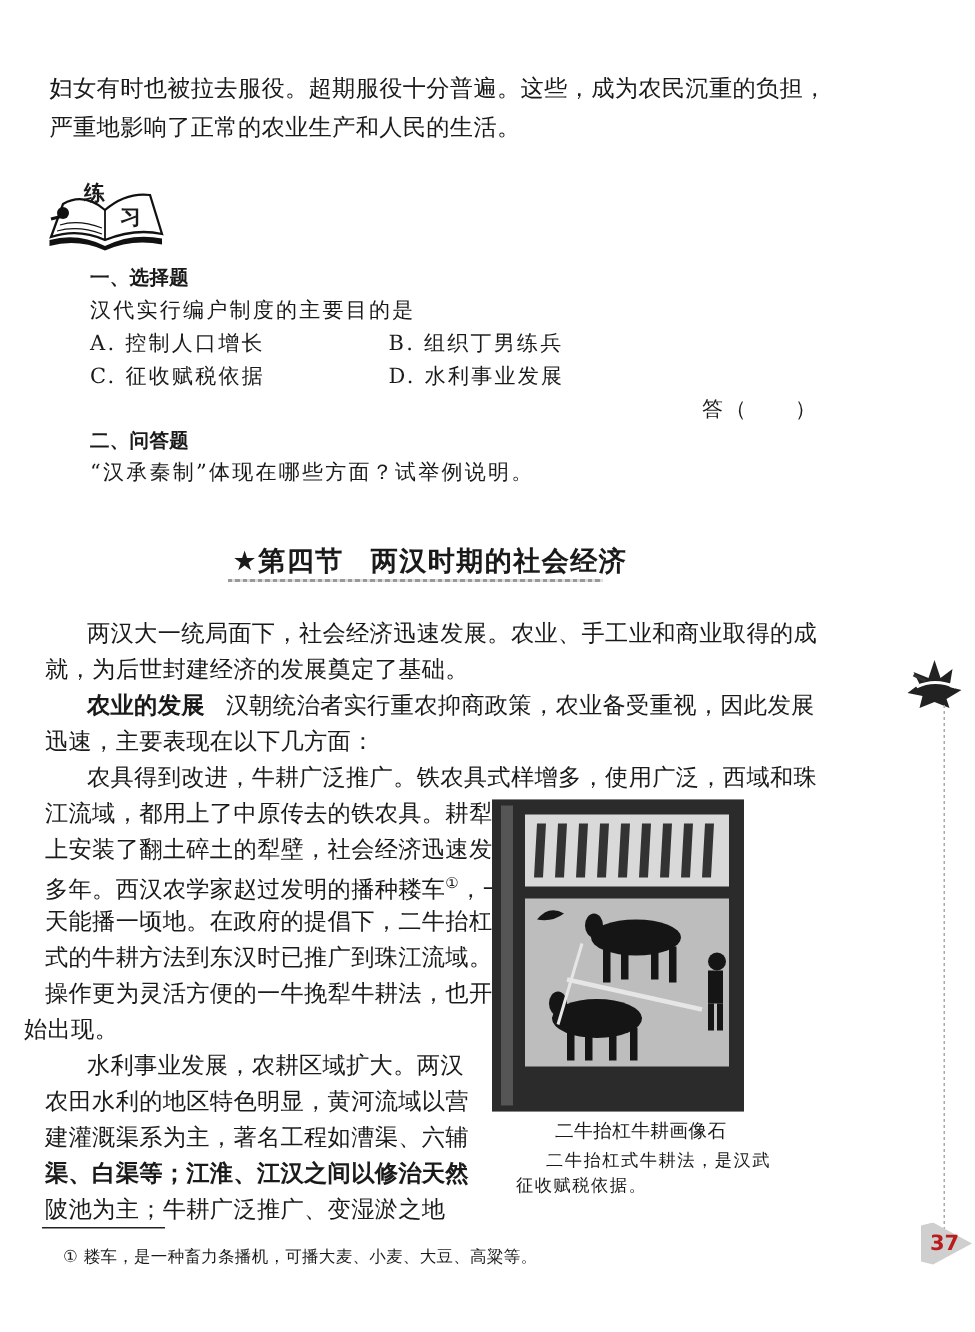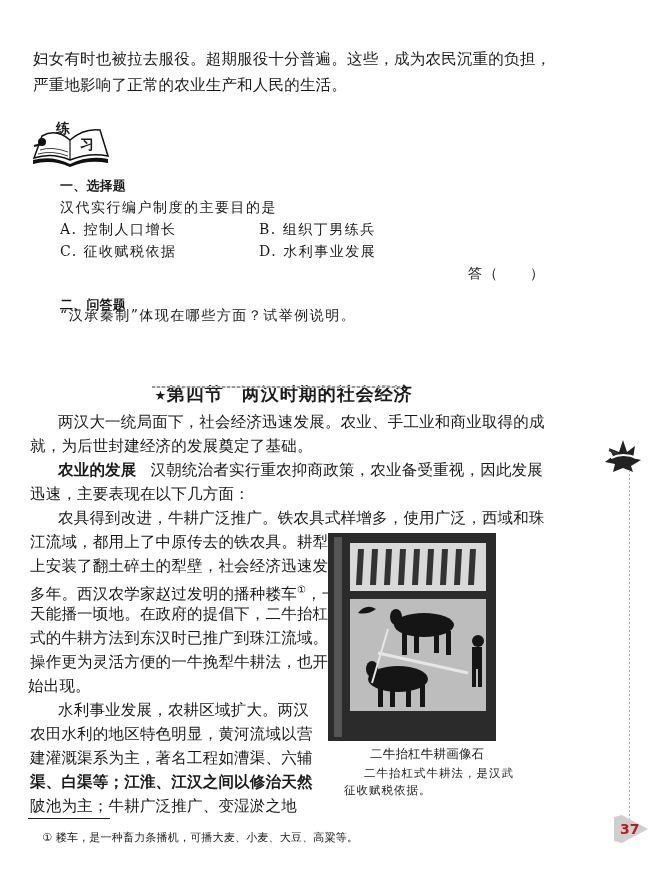--- a/index.html
+++ b/index.html
@@ -42,42 +42,42 @@
   <span class="abs sans bold" style="left:50px;top:18px;font-size:14px;">习</span>
 </div>
 
 <div class="line sans bold small" style="left:60px;top:176px;">一、选择题</div>
 <div class="line kai" style="left:60px;top:197px;">汉代实行编户制度的主要目的是</div>
 <div class="line kai" style="left:60px;top:219px;">A. 控制人口增长</div>
 <div class="line kai" style="left:259px;top:219px;">B. 组织丁男练兵</div>
 <div class="line kai" style="left:60px;top:241px;">C. 征收赋税依据</div>
 <div class="line kai" style="left:259px;top:241px;">D. 水利事业发展</div>
 <div class="line kai" style="left:468px;top:263px;">答（　　）</div>
-<div class="line sans bold small" style="left:60px;top:285px;margin-top:10px;">二、问答题</div>
+<div class="line sans bold small" style="left:60px;top:285px;">二、问答题</div>
 <div class="line kai" style="left:60px;top:305px;">“汉承秦制”体现在哪些方面？试举例说明。</div>
 
-<div class="abs title" style="left:155px;top:382px;font-family:Liberation Mono, monospace;">
+<div class="abs title" style="left:155px;top:362px;">
   <span>★</span><span>第四节</span><span style="display:inline-block;width:18px;"></span><span>两汉时期的社会经济</span>
 </div>
 <div class="title-underline"></div>
 
 <div class="line" style="left:58px;top:412px;">两汉大一统局面下，社会经济迅速发展。农业、手工业和商业取得的成</div>
 <div class="line" style="left:30px;top:436px;">就，为后世封建经济的发展奠定了基础。</div>
 
 <div class="line" style="left:58px;top:460px;"><span class="sans bold">农业的发展</span><span style="display:inline-block;width:14px;"></span><span>汉朝统治者实行重农抑商政策，农业备受重视，因此发展</span></div>
 <div class="line" style="left:30px;top:484px;">迅速，主要表现在以下几方面：</div>
 
 <div class="line" style="left:58px;top:508px;">农具得到改进，牛耕广泛推广。铁农具式样增多，使用广泛，西域和珠</div>
 <div class="line" style="left:30px;top:532px;">江流域，都用上了中原传去的铁农具。耕犁</div>
 <div class="line" style="left:30px;top:556px;">上安装了翻土碎土的犁壁，社会经济迅速发展</div>
 <div class="line" style="left:30px;top:580px;"><span>多年。西汉农学家赵过发明的播种耧车</span><sup>①</sup><span>，一</span></div>
 <div class="line" style="left:30px;top:604px;">天能播一顷地。在政府的提倡下，二牛抬杠</div>
 <div class="line" style="left:30px;top:628px;">式的牛耕方法到东汉时已推广到珠江流域。</div>
 <div class="line" style="left:30px;top:652px;">操作更为灵活方便的一牛挽犁牛耕法，也开</div>
-<div class="line" style="left:28px;top:676px;text-align:right;">始出现。</div>
+<div class="line" style="left:16px;top:676px;text-align:right;">始出现。</div>
 
 <div class="line" style="left:58px;top:700px;">水利事业发展，农耕区域扩大。两汉</div>
 <div class="line" style="left:30px;top:724px;">农田水利的地区特色明显，黄河流域以营</div>
 <div class="line" style="left:30px;top:748px;">建灌溉渠系为主，著名工程如漕渠、六辅</div>
 <div class="line" style="left:30px;top:772px;font-weight:bold;">渠、白渠等；江淮、江汉之间以修治天然</div>
 <div class="line" style="left:30px;top:796px;">陂池为主；牛耕广泛推广、变湿淤之地</div>
 
 <div class="figure" title="二牛抬杠牛耕画像石">
   <svg width="168" height="208" viewBox="0 0 168 208">
     <rect x="0" y="0" width="168" height="208" fill="#2b2b2b"></rect>

